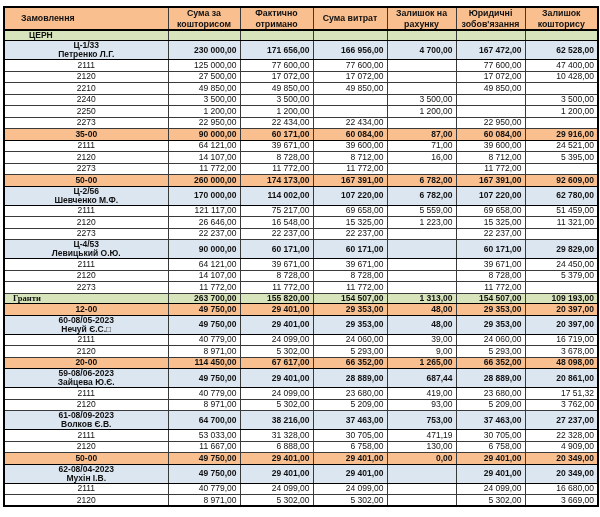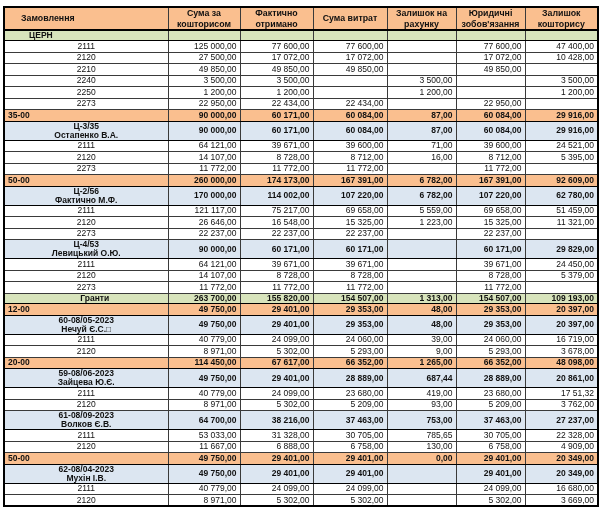--- a/index.html
+++ b/index.html
@@ -33,26 +33,26 @@
     border-bottom:2px solid var(--border-dark);
   }
   thead th.col0{text-align:left;padding-left:16px;}
   .num-cell{text-align:right;}
   .row-detail td{height:11.5px;background:#ffffff;font-weight:normal;}
   .row-detail .label-cell{text-align:center;margin-top:38px;}
   .row-total td{
     height:11.5px;background:var(--total-fill);font-weight:bold;
     border-top:1.5px solid var(--border-dark);border-bottom:1.5px solid var(--border-dark);
   }
-  .row-total .label-cell{text-align:left;}
+  .row-total .label-cell{text-align:center;}
   .row-section td{
     height:10.5px;background:var(--section-fill);font-weight:bold;
     border-top:1.5px solid var(--border-dark);border-bottom:1.5px solid var(--border-dark);
   }
-  .row-section.indent-0 .label-cell{text-align:center;padding-left:20px;}
+  .row-section.indent-0 .label-cell{text-align:left;padding-left:8px;font-family:Liberation Serif, serif;}
   .row-section.indent-1 .label-cell{text-align:left;padding-left:24px;}
   .row-person td{
     height:18.5px;background:var(--person-fill);font-weight:bold;
     border-top:1.5px solid var(--border-dark);border-bottom:1.5px solid var(--border-dark);
   }
   .row-person .label-cell{text-align:center;line-height:1.08;}
   .row-person .label-cell div{line-height:9px;}
 </style>
 </head>
 <body>
@@ -82,20 +82,32 @@
     <tbody>
         <tr class="row-section indent-1">
           <td class="label-cell">ЦЕРН</td>
           <td class="num-cell col1"></td>
           <td class="num-cell col2"></td>
           <td class="num-cell col3"></td>
           <td class="num-cell col4"></td>
           <td class="num-cell col5"></td>
           <td class="num-cell col6"></td>
         </tr>
+        <tr class="row-person">
+          <td class="label-cell">
+            <div>Ц-1/33</div>
+            <div>Петренко Л.Г.</div>
+          </td>
+          <td class="num-cell col1">230 000,00</td>
+          <td class="num-cell col2">171 656,00</td>
+          <td class="num-cell col3">166 956,00</td>
+          <td class="num-cell col4">4 700,00</td>
+          <td class="num-cell col5">167 472,00</td>
+          <td class="num-cell col6">62 528,00</td>
+        </tr>
         <tr class="row-detail">
           <td class="label-cell">2111</td>
           <td class="num-cell col1">125 000,00</td>
           <td class="num-cell col2">77 600,00</td>
           <td class="num-cell col3">77 600,00</td>
           <td class="num-cell col4"></td>
           <td class="num-cell col5">77 600,00</td>
           <td class="num-cell col6">47 400,00</td>
         </tr>
         <tr class="row-detail">
@@ -145,32 +157,20 @@
         </tr>
         <tr class="row-total">
           <td class="label-cell">35-00</td>
           <td class="num-cell col1">90 000,00</td>
           <td class="num-cell col2">60 171,00</td>
           <td class="num-cell col3">60 084,00</td>
           <td class="num-cell col4">87,00</td>
           <td class="num-cell col5">60 084,00</td>
           <td class="num-cell col6">29 916,00</td>
         </tr>
-        <tr class="row-person">
-          <td class="label-cell">
-            <div>Ц-3/35</div>
-            <div>Остапенко В.А.</div>
-          </td>
-          <td class="num-cell col1">90 000,00</td>
-          <td class="num-cell col2">60 171,00</td>
-          <td class="num-cell col3">60 084,00</td>
-          <td class="num-cell col4">87,00</td>
-          <td class="num-cell col5">60 084,00</td>
-          <td class="num-cell col6">29 916,00</td>
-        </tr>
         <tr class="row-detail">
           <td class="label-cell">2111</td>
           <td class="num-cell col1">64 121,00</td>
           <td class="num-cell col2">39 671,00</td>
           <td class="num-cell col3">39 600,00</td>
           <td class="num-cell col4">71,00</td>
           <td class="num-cell col5">39 600,00</td>
           <td class="num-cell col6">24 521,00</td>
         </tr>
         <tr class="row-detail">
@@ -196,21 +196,21 @@
           <td class="num-cell col1">260 000,00</td>
           <td class="num-cell col2">174 173,00</td>
           <td class="num-cell col3">167 391,00</td>
           <td class="num-cell col4">6 782,00</td>
           <td class="num-cell col5">167 391,00</td>
           <td class="num-cell col6">92 609,00</td>
         </tr>
         <tr class="row-person">
           <td class="label-cell">
             <div>Ц-2/56</div>
-            <div>Фактично М.Ф.</div>
+            <div>Шевченко М.Ф.</div>
           </td>
           <td class="num-cell col1">170 000,00</td>
           <td class="num-cell col2">114 002,00</td>
           <td class="num-cell col3">107 220,00</td>
           <td class="num-cell col4">6 782,00</td>
           <td class="num-cell col5">107 220,00</td>
           <td class="num-cell col6">62 780,00</td>
         </tr>
         <tr class="row-detail">
           <td class="label-cell">2111</td>
@@ -375,21 +375,21 @@
           <td class="num-cell col3">37 463,00</td>
           <td class="num-cell col4">753,00</td>
           <td class="num-cell col5">37 463,00</td>
           <td class="num-cell col6">27 237,00</td>
         </tr>
         <tr class="row-detail">
           <td class="label-cell">2111</td>
           <td class="num-cell col1">53 033,00</td>
           <td class="num-cell col2">31 328,00</td>
           <td class="num-cell col3">30 705,00</td>
-          <td class="num-cell col4">785,65</td>
+          <td class="num-cell col4">471,19</td>
           <td class="num-cell col5">30 705,00</td>
           <td class="num-cell col6">22 328,00</td>
         </tr>
         <tr class="row-detail">
           <td class="label-cell">2120</td>
           <td class="num-cell col1">11 667,00</td>
           <td class="num-cell col2">6 888,00</td>
           <td class="num-cell col3">6 758,00</td>
           <td class="num-cell col4">130,00</td>
           <td class="num-cell col5">6 758,00</td>

